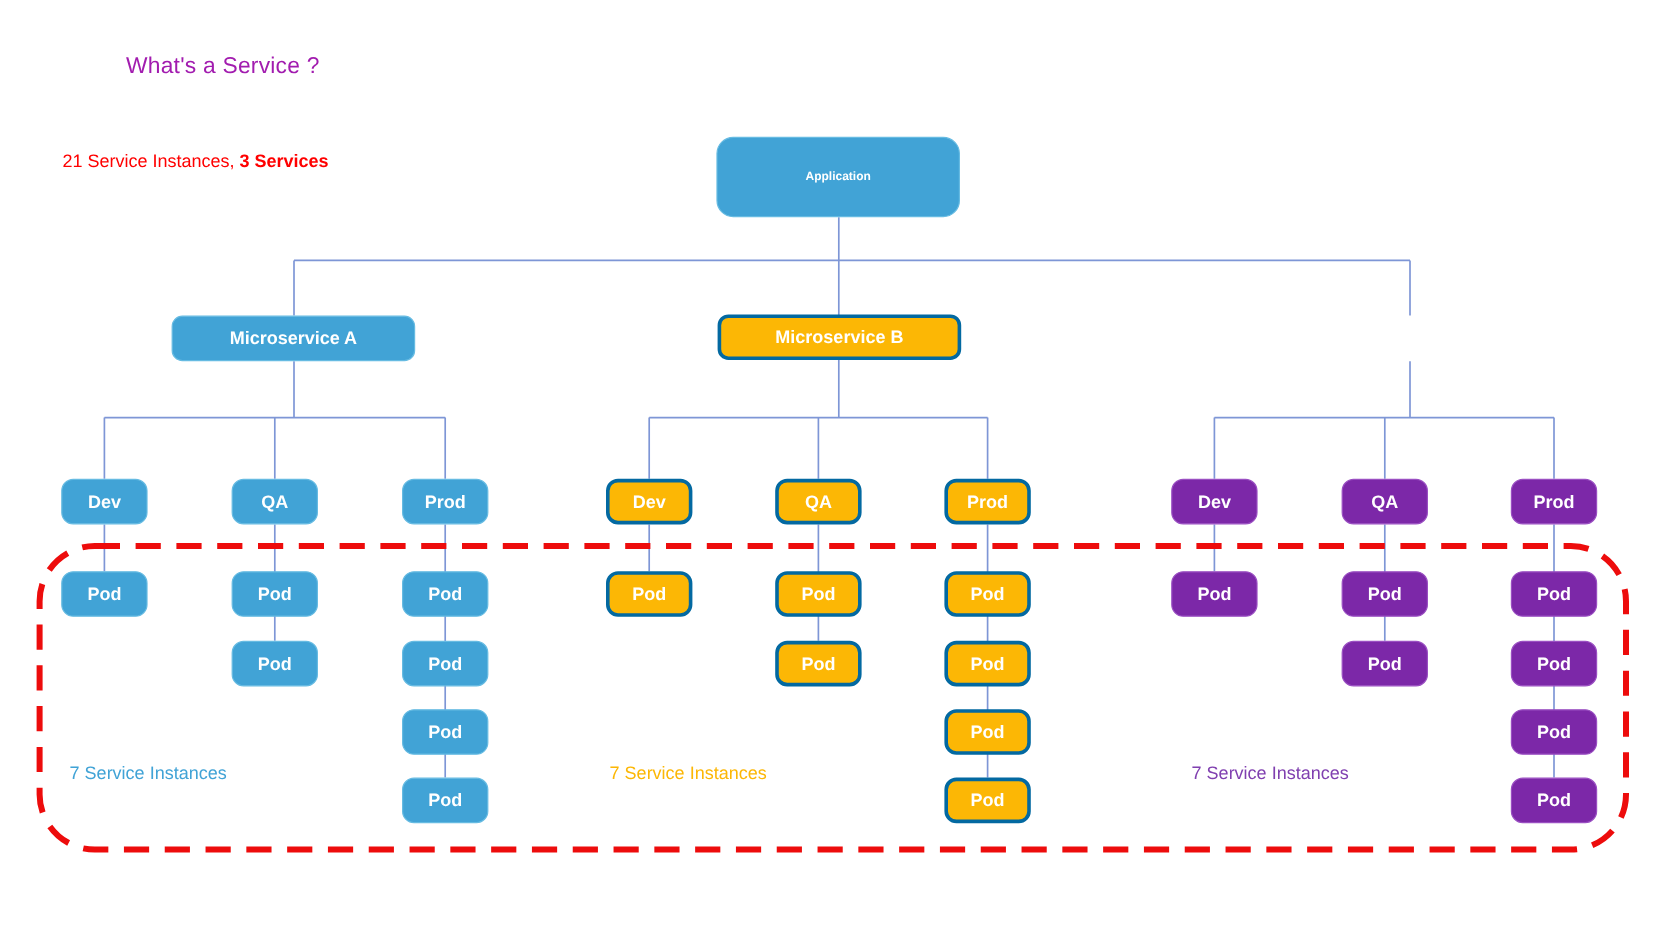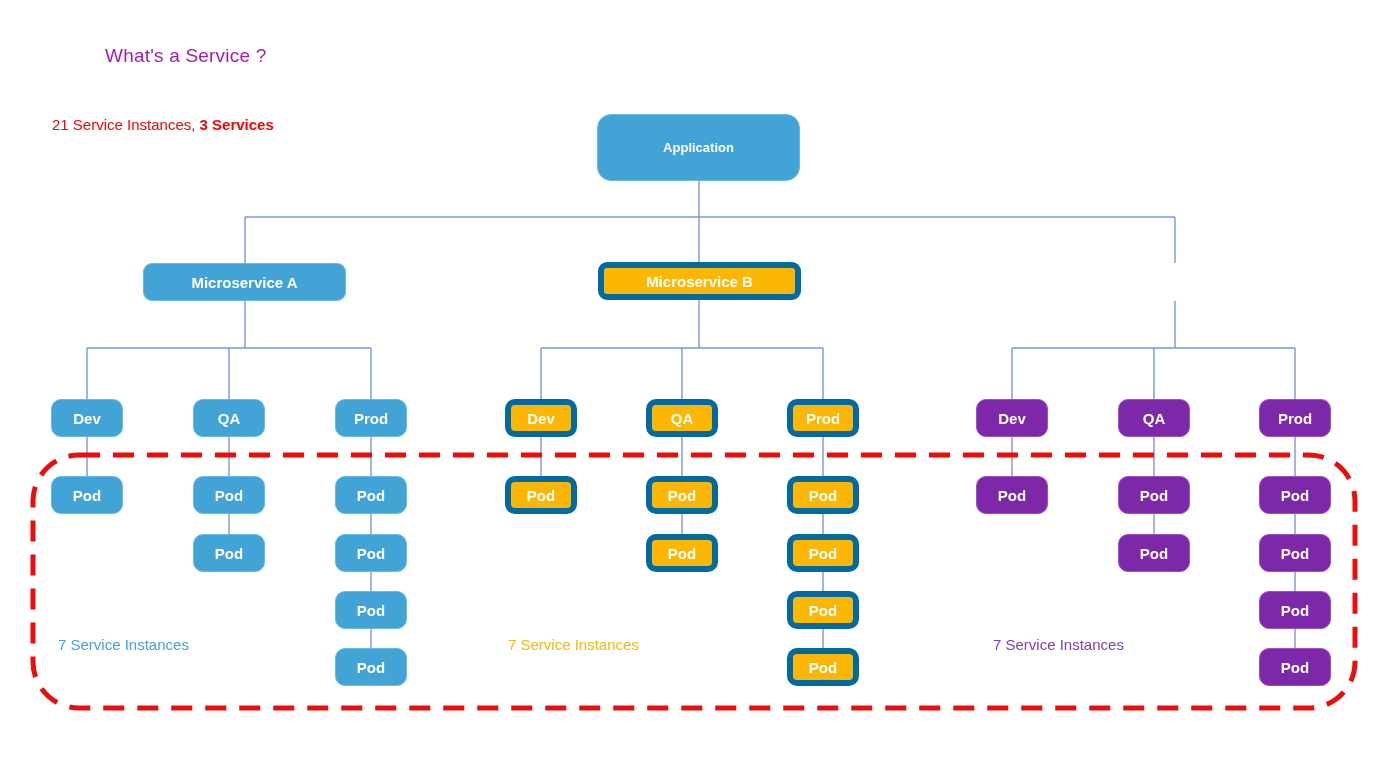--- a/index.html
+++ b/index.html
@@ -1,31 +1,31 @@
 <!DOCTYPE html>
 <html><head>
 <meta charset="utf-8">
 <style>
   html,body{margin:0;padding:0;background:#ffffff;}
   body{font-family:"Liberation Sans","DejaVu Sans",sans-serif;}
   .stage{position:relative;width:1386px;height:773px;background:#ffffff;overflow:hidden;}
 
   .title{position:absolute;left:105px;top:45px;font-size:19px;color:#a21caf;letter-spacing:.2px;}
-  .summary{position:absolute;left:52px;top:116px;font-size:15px;color:#ff0000;}
+  .summary{position:absolute;left:52px;top:126px;font-size:15px;color:#ff0000;}
   .summary b{font-weight:bold;}
 
   svg.lines{position:absolute;left:0;top:0;}
 
   .box{position:absolute;display:flex;align-items:center;justify-content:center;
        color:#ffffff;font-size:15px;border-radius:10px;box-sizing:border-box;line-height:1;font-weight:bold;}
-  .app{border-radius:14px;font-weight:bold;font-size:13px;}
+  .app{border-radius:14px;font-weight:bold;font-size:10px;}
   .ms{border-radius:9px;font-size:15px;}
 
   .fill-blue  {background:#41a3d6;border:1px solid #66bbe2;}
-  .fill-yellow{background:#fcb705;border:6px solid #0369a1;}
+  .fill-yellow{background:#fcb705;border:3px solid #0369a1;}
   .fill-purple{background:#7c28a8;border:1px solid #9a4fc2;}
 
   .inst{position:absolute;font-size:15px;text-align:center;}
   .text-blue  {color:#41a3d6;}
   .text-yellow{color:#fcb705;}
   .text-purple{color:#8040b0;}
 </style>
 </head>
 <body>
 

